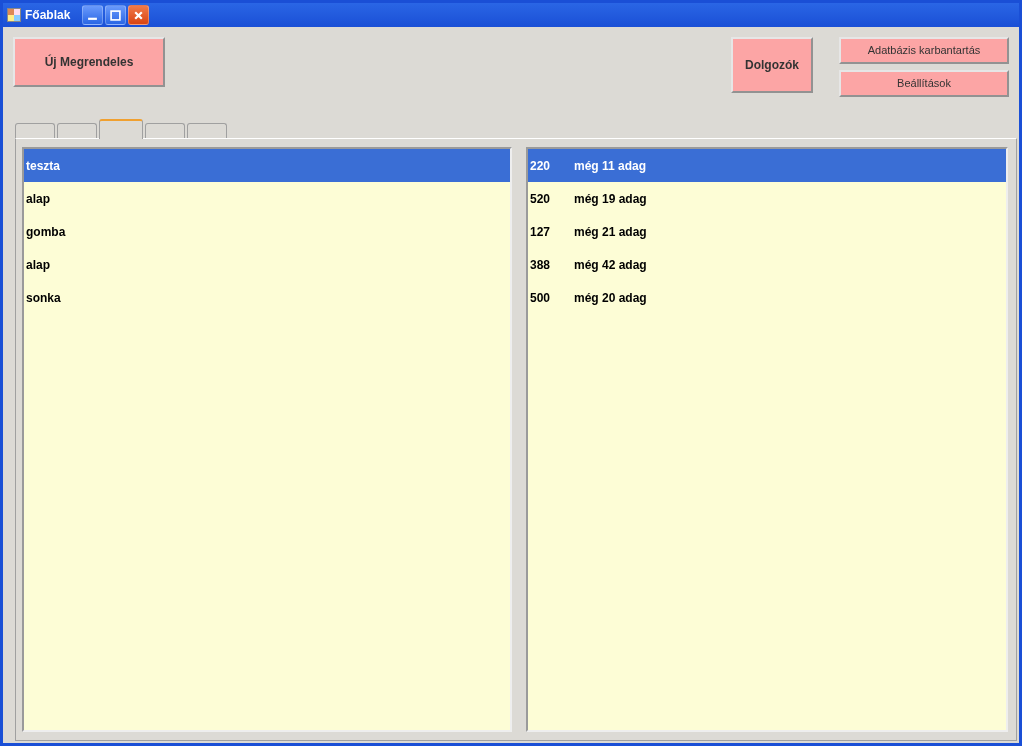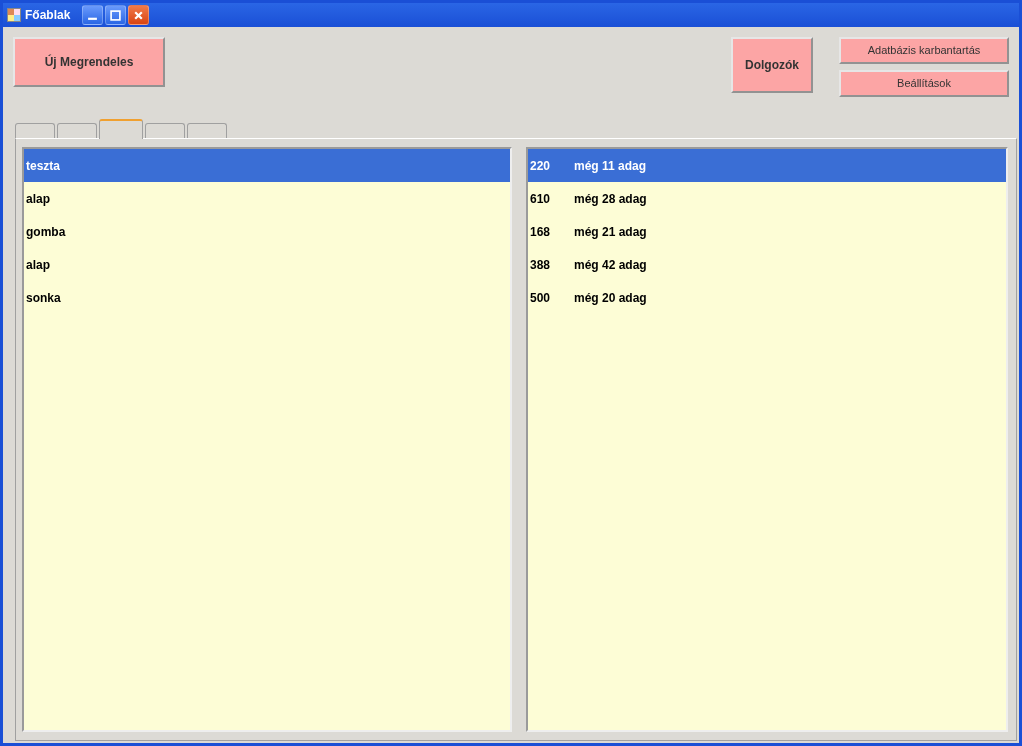--- a/index.html
+++ b/index.html
@@ -211,21 +211,21 @@
     <div class="tabpanel">
       <div class="listbox list-left" id="list-left">
           <div class="lrow sel">teszta</div>
           <div class="lrow">alap</div>
           <div class="lrow">gomba</div>
           <div class="lrow">alap</div>
           <div class="lrow">sonka</div>
         </div>
       <div class="listbox list-right" id="list-right">
           <div class="lrow sel"><span class="lcol1">220</span><span>még 11 adag</span></div>
-          <div class="lrow"><span class="lcol1">610</span><span>még 28 adag</span></div>
-          <div class="lrow"><span class="lcol1">168</span><span>még 21 adag</span></div>
+          <div class="lrow"><span class="lcol1">520</span><span>még 19 adag</span></div>
+          <div class="lrow"><span class="lcol1">127</span><span>még 21 adag</span></div>
           <div class="lrow"><span class="lcol1">388</span><span>még 42 adag</span></div>
           <div class="lrow"><span class="lcol1">500</span><span>még 20 adag</span></div>
         </div>
     </div>
 
   </div>
 </div>
 
 </body></html>

